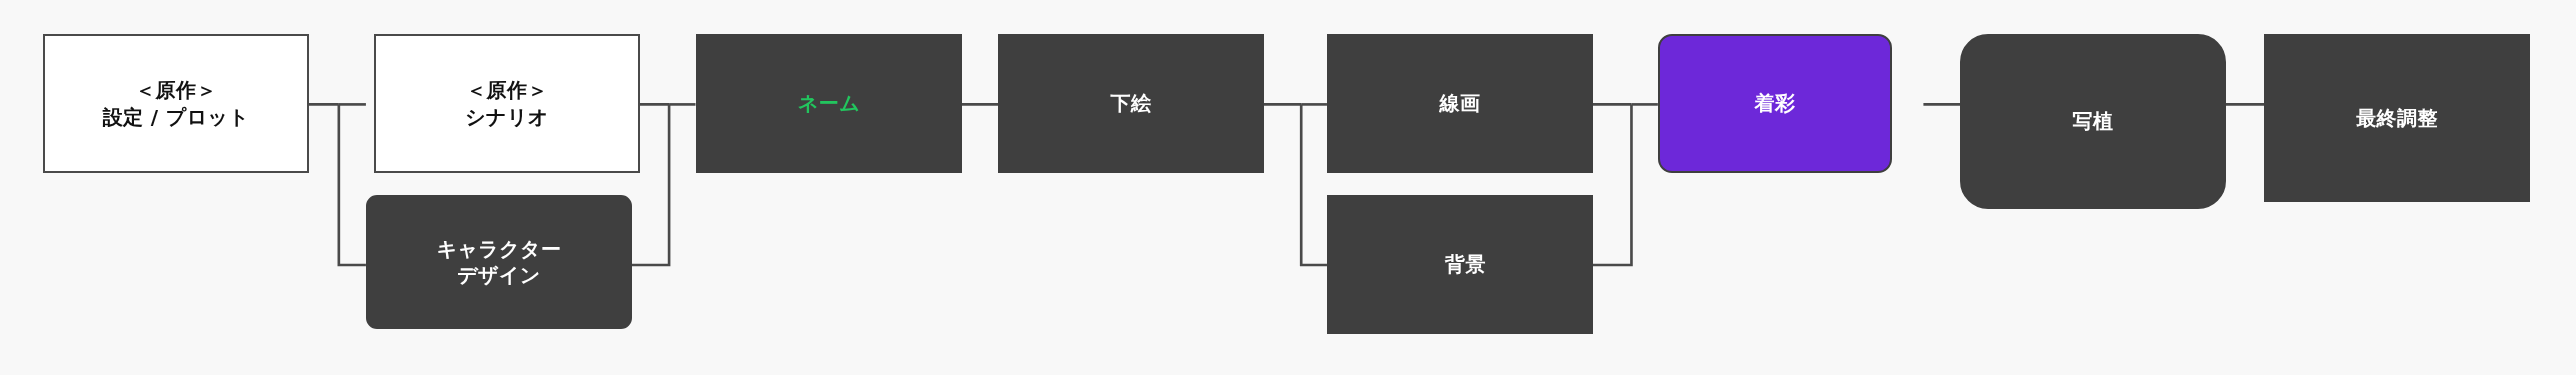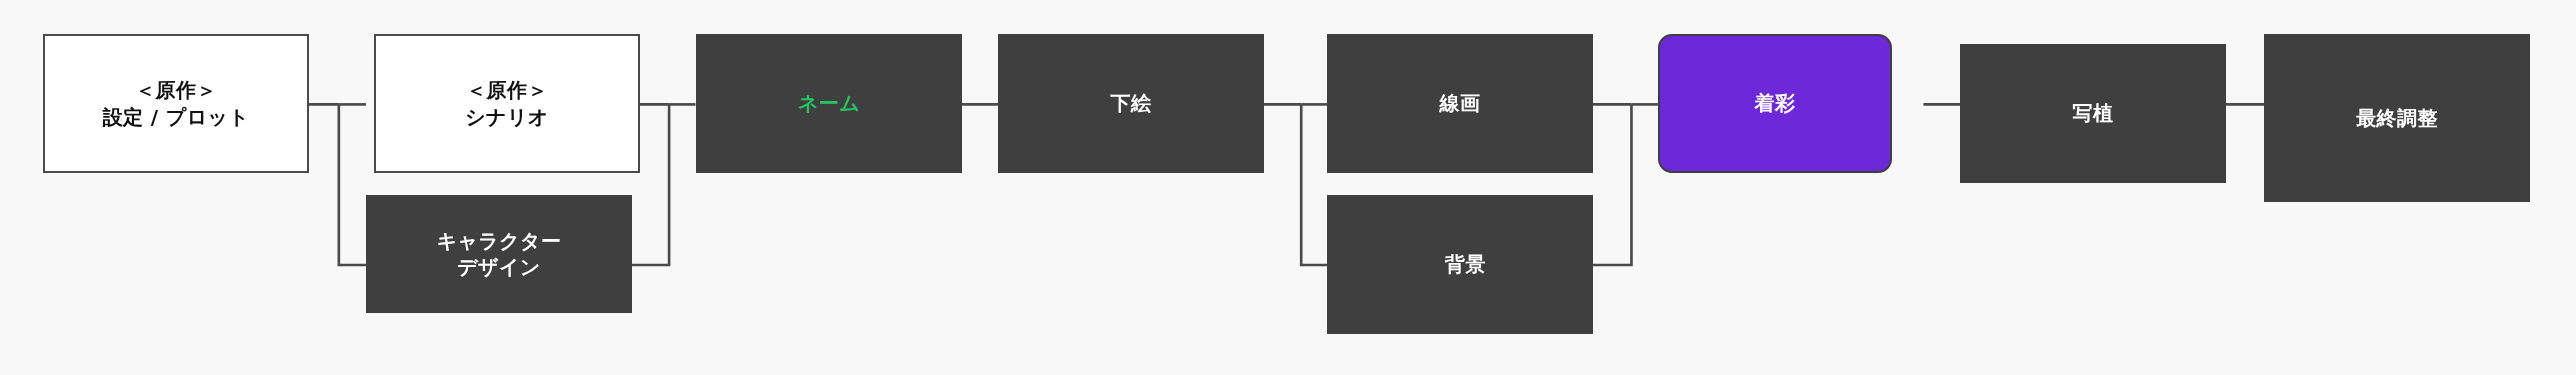--- a/index.html
+++ b/index.html
@@ -74,24 +74,24 @@
       <polyline points="2411,401 2470,401 2470,158" fill="none" stroke="#4a4a4a" stroke-width="4" stroke-linecap="butt" stroke-linejoin="miter"></polyline>
       <polyline points="2470,158 2510,158" fill="none" stroke="#4a4a4a" stroke-width="4" stroke-linecap="butt" stroke-linejoin="miter"></polyline>
       <polyline points="2912,158 2968,158" fill="none" stroke="#4a4a4a" stroke-width="4" stroke-linecap="butt" stroke-linejoin="miter"></polyline>
       <polyline points="3370,158 3428,158" fill="none" stroke="#4a4a4a" stroke-width="4" stroke-linecap="butt" stroke-linejoin="miter"></polyline>
     </svg>
   <div id="node-layer">
       <div class="node outlined" style="left: 35px; top: 34px; width: 266px; height: 139px; font-size: 20px; border-color: rgb(74, 74, 74); color: rgb(17, 17, 17);"><span class="node-label">＜原作＞
 設定 / プロット</span></div>
       <div class="node outlined" style="left: 366px; top: 34px; width: 266px; height: 139px; font-size: 20px; border-color: rgb(74, 74, 74); color: rgb(17, 17, 17);"><span class="node-label">＜原作＞
 シナリオ</span></div>
-      <div class="node filled" style="left: 366px; top: 195px; width: 266px; height: 118px; font-size: 20px; background: rgb(63, 63, 63); border-color: rgb(63, 63, 63); color: rgb(255, 255, 255);"><span class="node-label">キャラクター
+      <div class="node filled" style="left: 366px; top: 195px; width: 266px; height: 134px; font-size: 20px; background: rgb(63, 63, 63); border-color: rgb(63, 63, 63); color: rgb(255, 255, 255); border-radius: 11px;"><span class="node-label">キャラクター
 デザイン</span></div>
       <div class="node filled" style="left: 696px; top: 34px; width: 266px; height: 139px; font-size: 20px; background: rgb(63, 63, 63); border-color: rgb(63, 63, 63); color: #22c55e;"><span class="node-label">ネーム</span></div>
       <div class="node filled" style="left: 998px; top: 34px; width: 266px; height: 139px; font-size: 20px; background: rgb(63, 63, 63); border-color: rgb(63, 63, 63); color: rgb(255, 255, 255); justify-content: center;"><span class="node-label">下絵</span></div>
       <div class="node filled" style="left: 1327px; top: 34px; width: 266px; height: 139px; font-size: 20px; background: rgb(63, 63, 63); border-color: rgb(63, 63, 63); color: rgb(255, 255, 255);"><span class="node-label">線画</span></div>
       <div class="node filled" style="left: 1327px; top: 195px; width: 266px; height: 139px; font-size: 20px; background: rgb(63, 63, 63); border-color: rgb(63, 63, 63); color: rgb(255, 255, 255); padding-left: 11px;"><span class="node-label">背景</span></div>
       <div class="node filled" style="left: 1658px; top: 34px; width: 234px; height: 139px; font-size: 20px; background: #6d28d9; border-color: rgb(63, 63, 63); color: rgb(255, 255, 255); border-radius: 14px;"><span class="node-label">着彩</span></div>
-      <div class="node filled" style="left: 1960px; top: 44px; width: 266px; height: 139px; font-size: 20px; background: rgb(63, 63, 63); border-color: rgb(63, 63, 63); color: rgb(255, 255, 255);"><span class="node-label">写植</span></div>
+      <div class="node filled" style="left: 1960px; top: 34px; width: 266px; height: 175px; font-size: 20px; background: rgb(63, 63, 63); border-color: rgb(63, 63, 63); color: rgb(255, 255, 255); border-radius: 28px;"><span class="node-label">写植</span></div>
       <div class="node filled" style="left: 2264px; top: 34px; width: 266px; height: 168px; font-size: 20px; background: rgb(63, 63, 63); border-color: rgb(63, 63, 63); color: rgb(255, 255, 255);"><span class="node-label">最終調整</span></div>
     </div>
 </div>
 
 
 </body></html>

